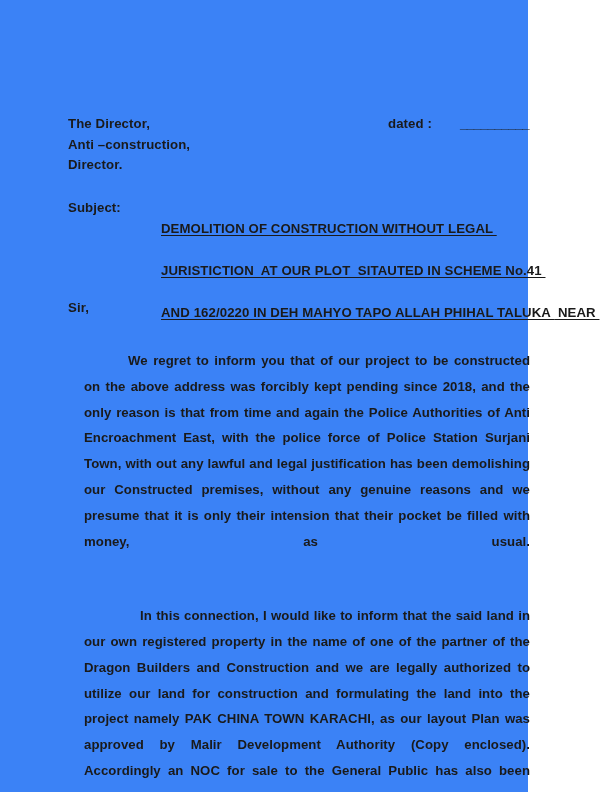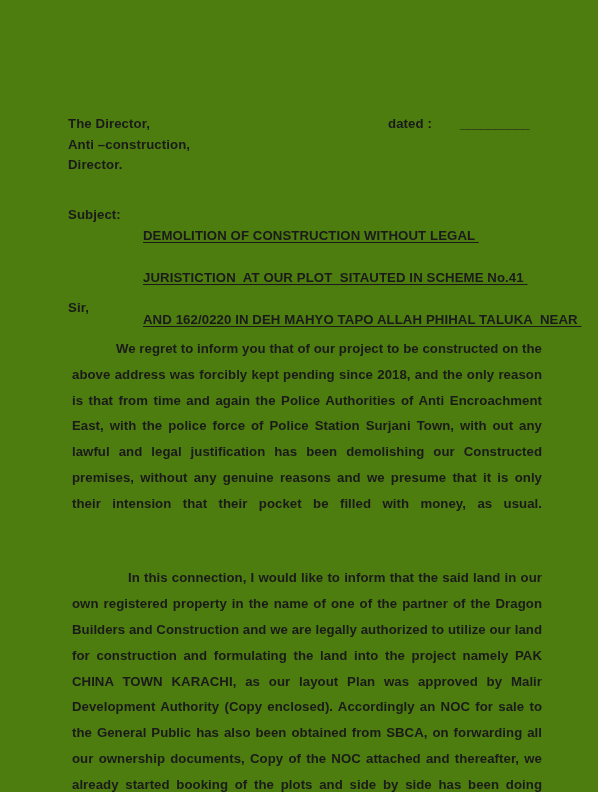--- a/index.html
+++ b/index.html
@@ -10,23 +10,23 @@
   body {
     width: 612px;
     height: 792px;
     overflow: hidden;
     font-family: "Liberation Sans", sans-serif;
     color: #1a1a1a;
     -webkit-font-smoothing: none;
   }
   .page {
     position: relative;
-    width: 598px;
+    width: 528px;
     height: 792px;
-    background: #4d7c0f;
+    background: #3b82f6;
     box-sizing: border-box;
   }
 
   
   .header-block {
     position: absolute;
     left: 68px;
     top: 114px;
     width: 478px;
   }
@@ -55,24 +55,25 @@
     font-size: 13.2px;
     font-weight: 600;
     line-height: 20.5px;
     letter-spacing: 0.1px;
   }
 
   
   .subject-block {
     position: absolute;
     left: 68px;
-    top: 204px;
+    top: 197px;
     width: 478px;
     display: flex;
     align-items: flex-start;
+    gap: 18px;
   }
   .subject-label {
     flex: 0 0 75px;
     width: 75px;
     font-size: 13.2px;
     font-weight: 600;
     line-height: 21px;
     letter-spacing: 0.1px;
   }
   .subject-lines {
@@ -110,21 +111,21 @@
     top: 332px;
     width: 478px;
   }
   .para {
     font-size: 13.2px;
     font-weight: 600;
     line-height: 25.8px;
     letter-spacing: 0.05px;
     text-align: justify;
     text-justify: inter-word;
-    margin: 4px;
+    margin: 16px;
   }
   .para.p1 { text-indent: 44px; }
   .para.p2 { text-indent: 56px; margin-top: 23px; }
   
   .para::after {
     content: "";
     display: inline-block;
     width: 100%;
   }
   .para.nolast::after { display: none; }

